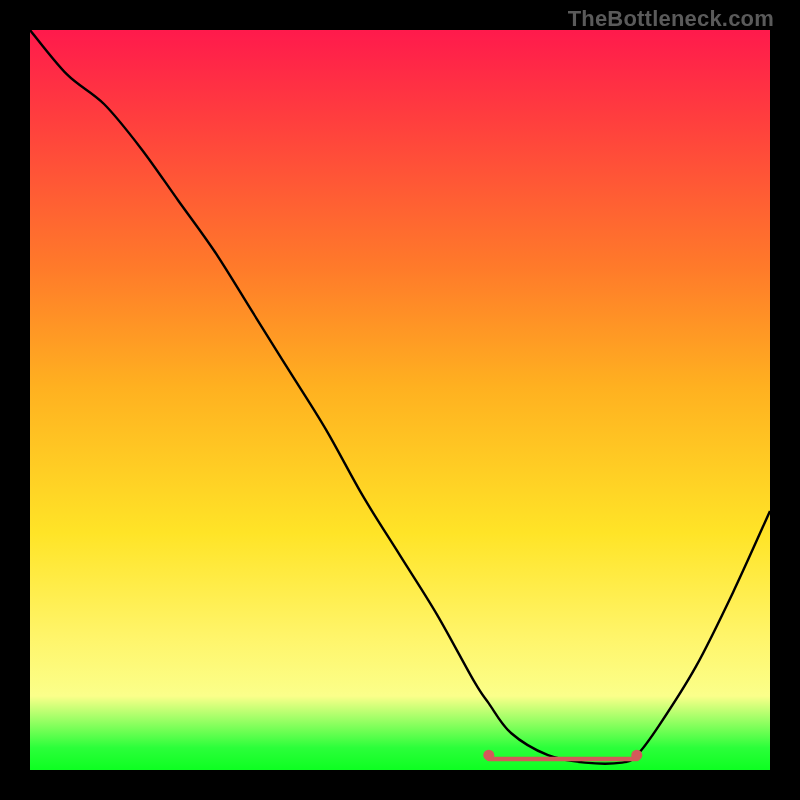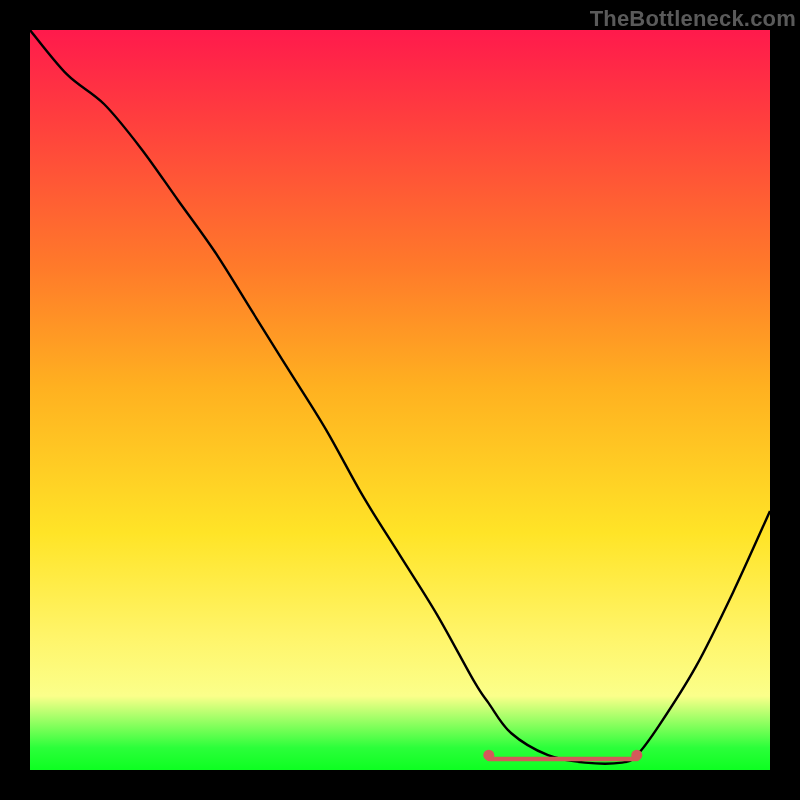--- a/index.html
+++ b/index.html
@@ -6,21 +6,21 @@
   html, body { width: 800px; height: 800px; overflow: hidden; background: #000; }
   .frame {
     position: relative;
     width: 800px;
     height: 800px;
     background: #000;
   }
   .watermark {
     position: absolute;
     top: 6px;
-    right: 4px;
+    right: 26px;
     font-family: Arial, Helvetica, sans-serif;
     font-size: 22px;
     font-weight: bold;
     color: #5a5a5a;
     letter-spacing: 0.2px;
     z-index: 4;
   }
   .plot {
     position: absolute;
     left: 30px;

